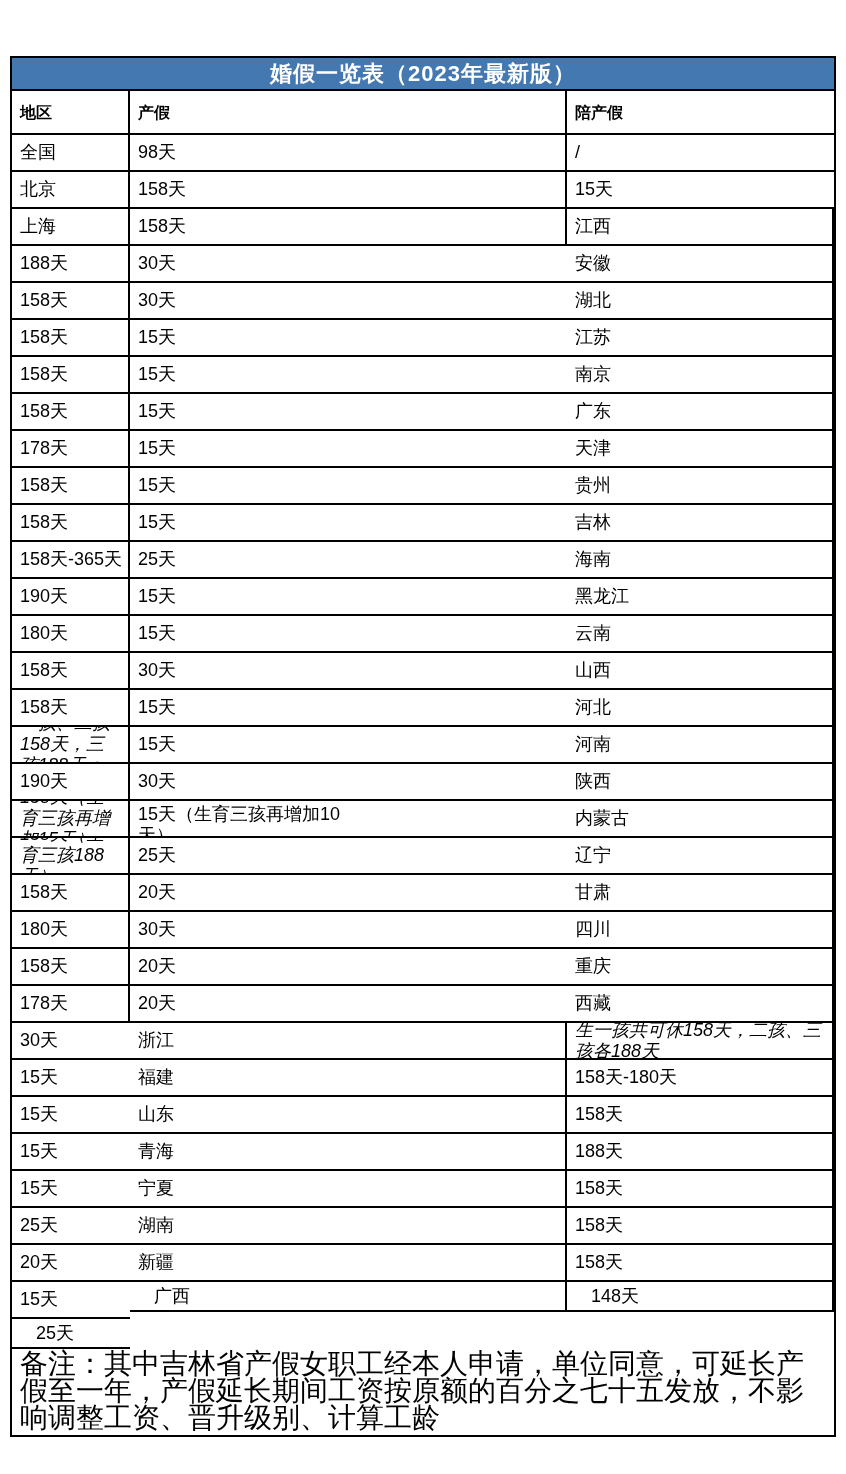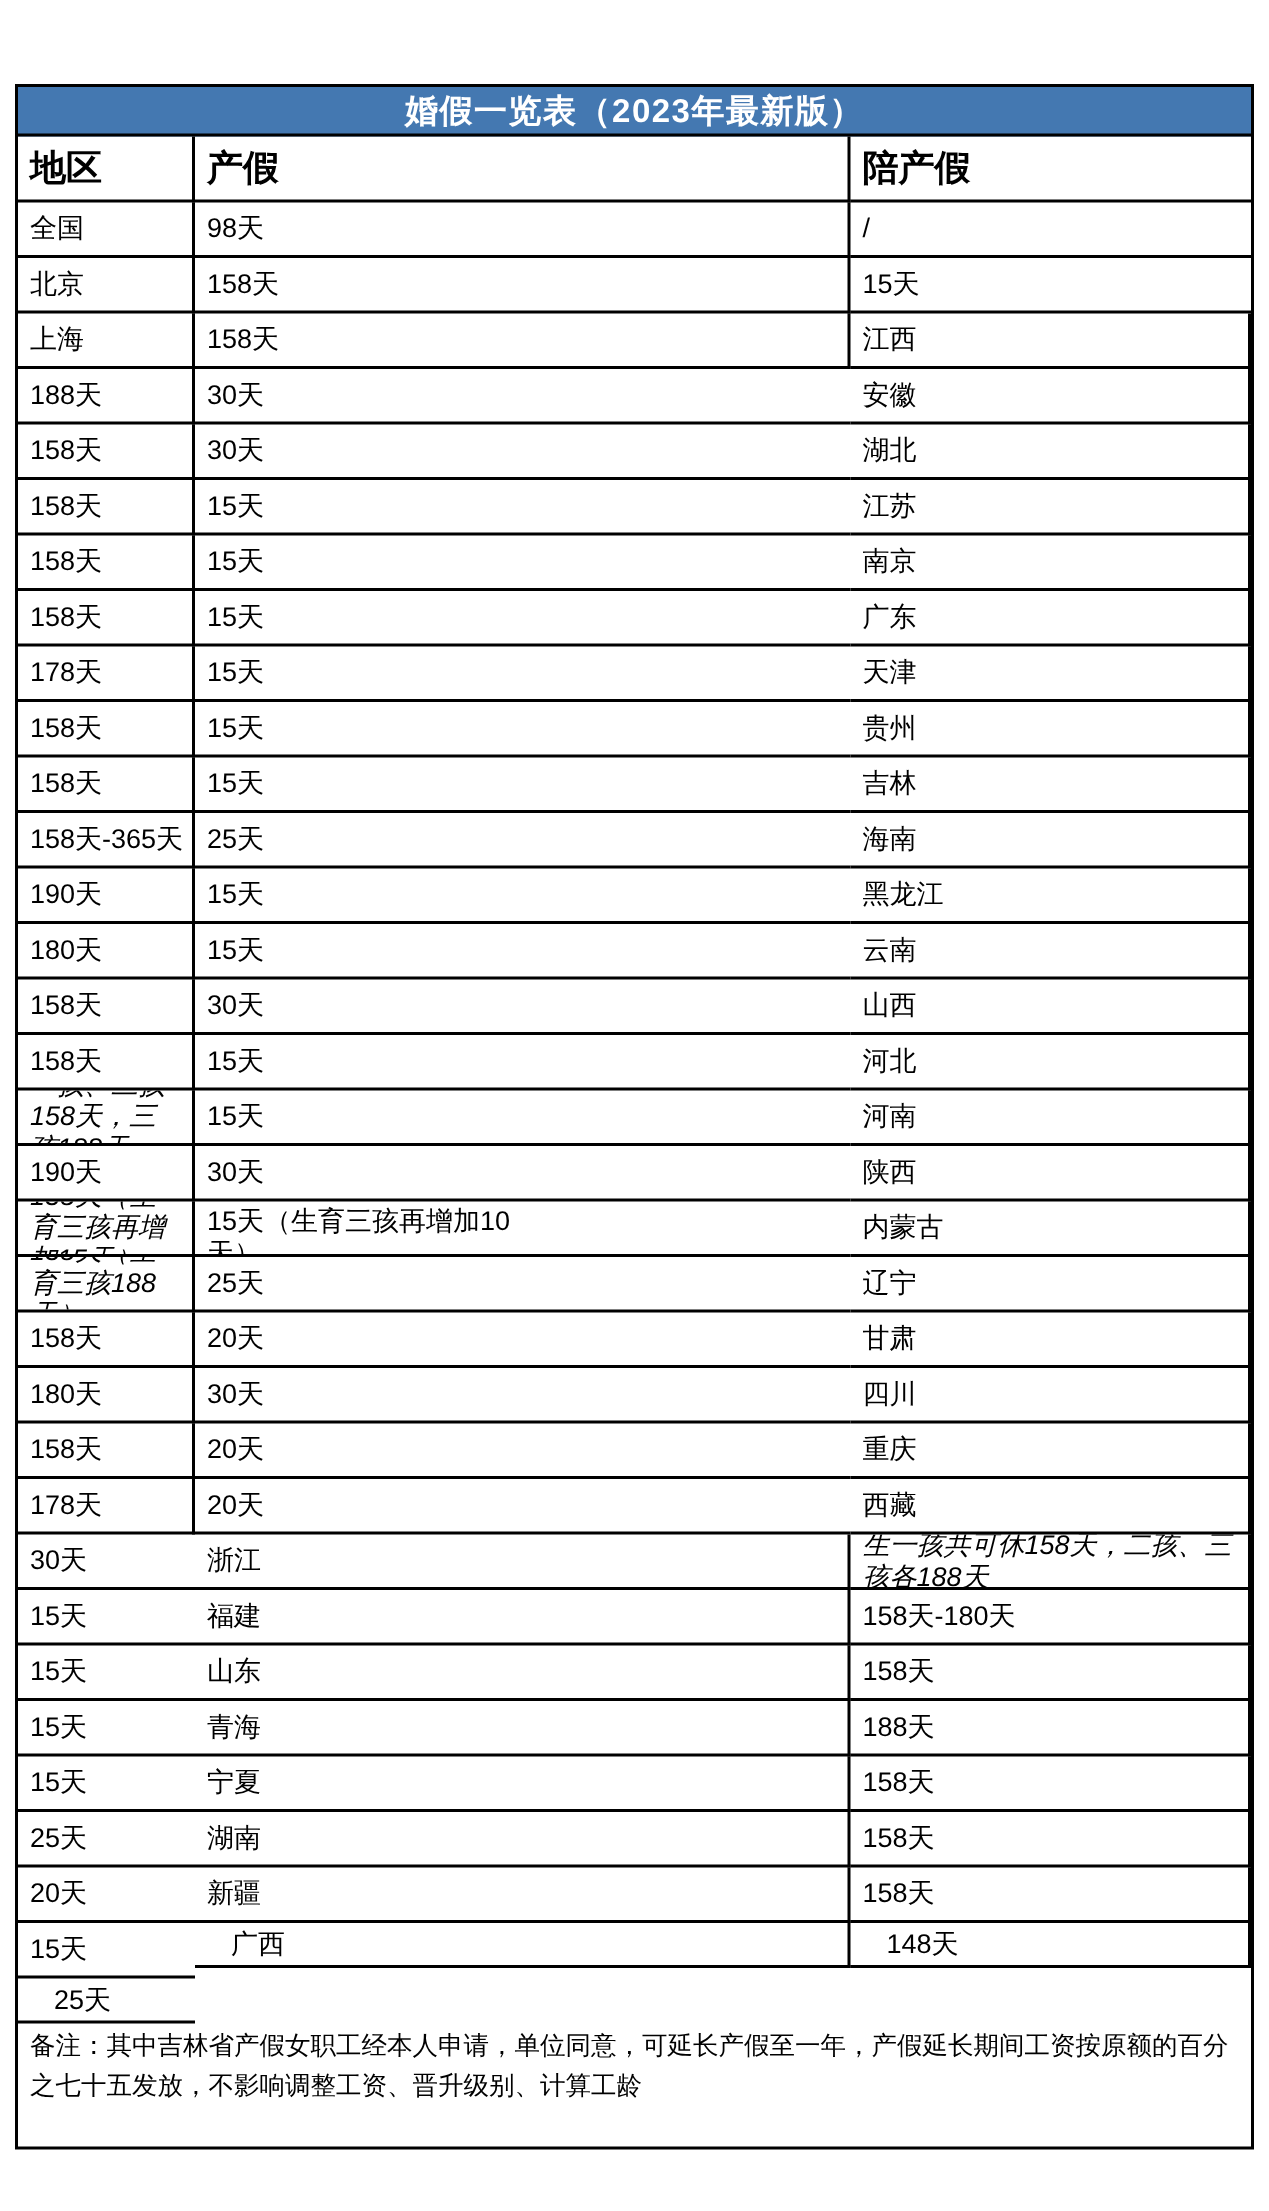--- a/index.html
+++ b/index.html
@@ -47,39 +47,39 @@
     align-items: center;
     font-size: 18px;
     line-height: 21px;
     overflow: hidden;
     white-space: nowrap;
   }
   .cell.c1, .cell.c2 { border-right: 2px solid #000000; }
   .cell.hcell {
     height: 44px;
     font-weight: bold;
-    font-size: 24px;
+    font-size: 16px;
   }
   .cell.short { height: 30px; padding-left: 24px; }
   .cell.wrap { white-space: normal; font-style: italic; }
   .cell.clip {
     align-items: flex-start;
     white-space: normal;
   }
   .cell.clip .val {
     display: block;
     width: 218px;
     padding-top: 3px;
     line-height: 21px;
   }
   .note {
     grid-column: 1 / 4;
     min-height: 82px;
     padding: 1px 8px 4px 8px;
-    font-size: 17px;
+    font-size: 28px;
     line-height: 27px;
     white-space: normal;
     border-radius: 25px;
   }
 </style>
 </head>
 <body>
 
 <div class="page">
   <div class="table" id="table">

